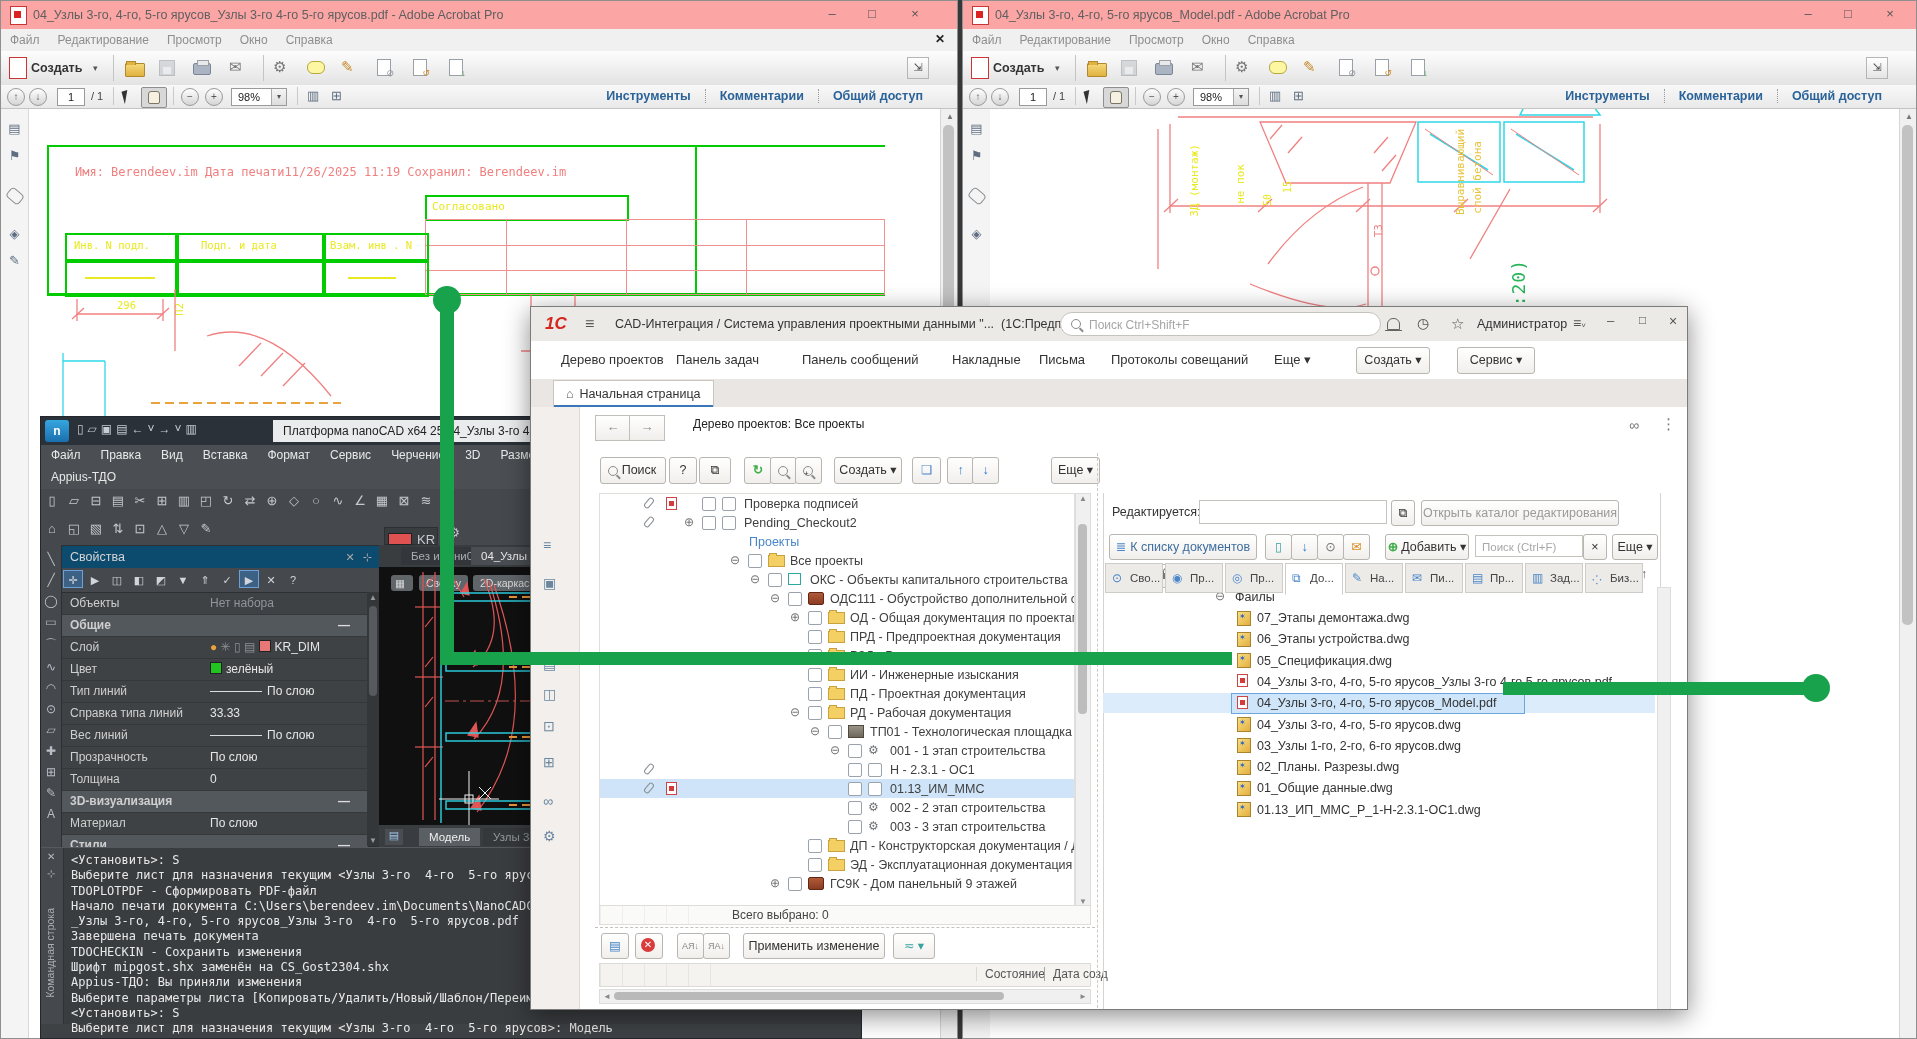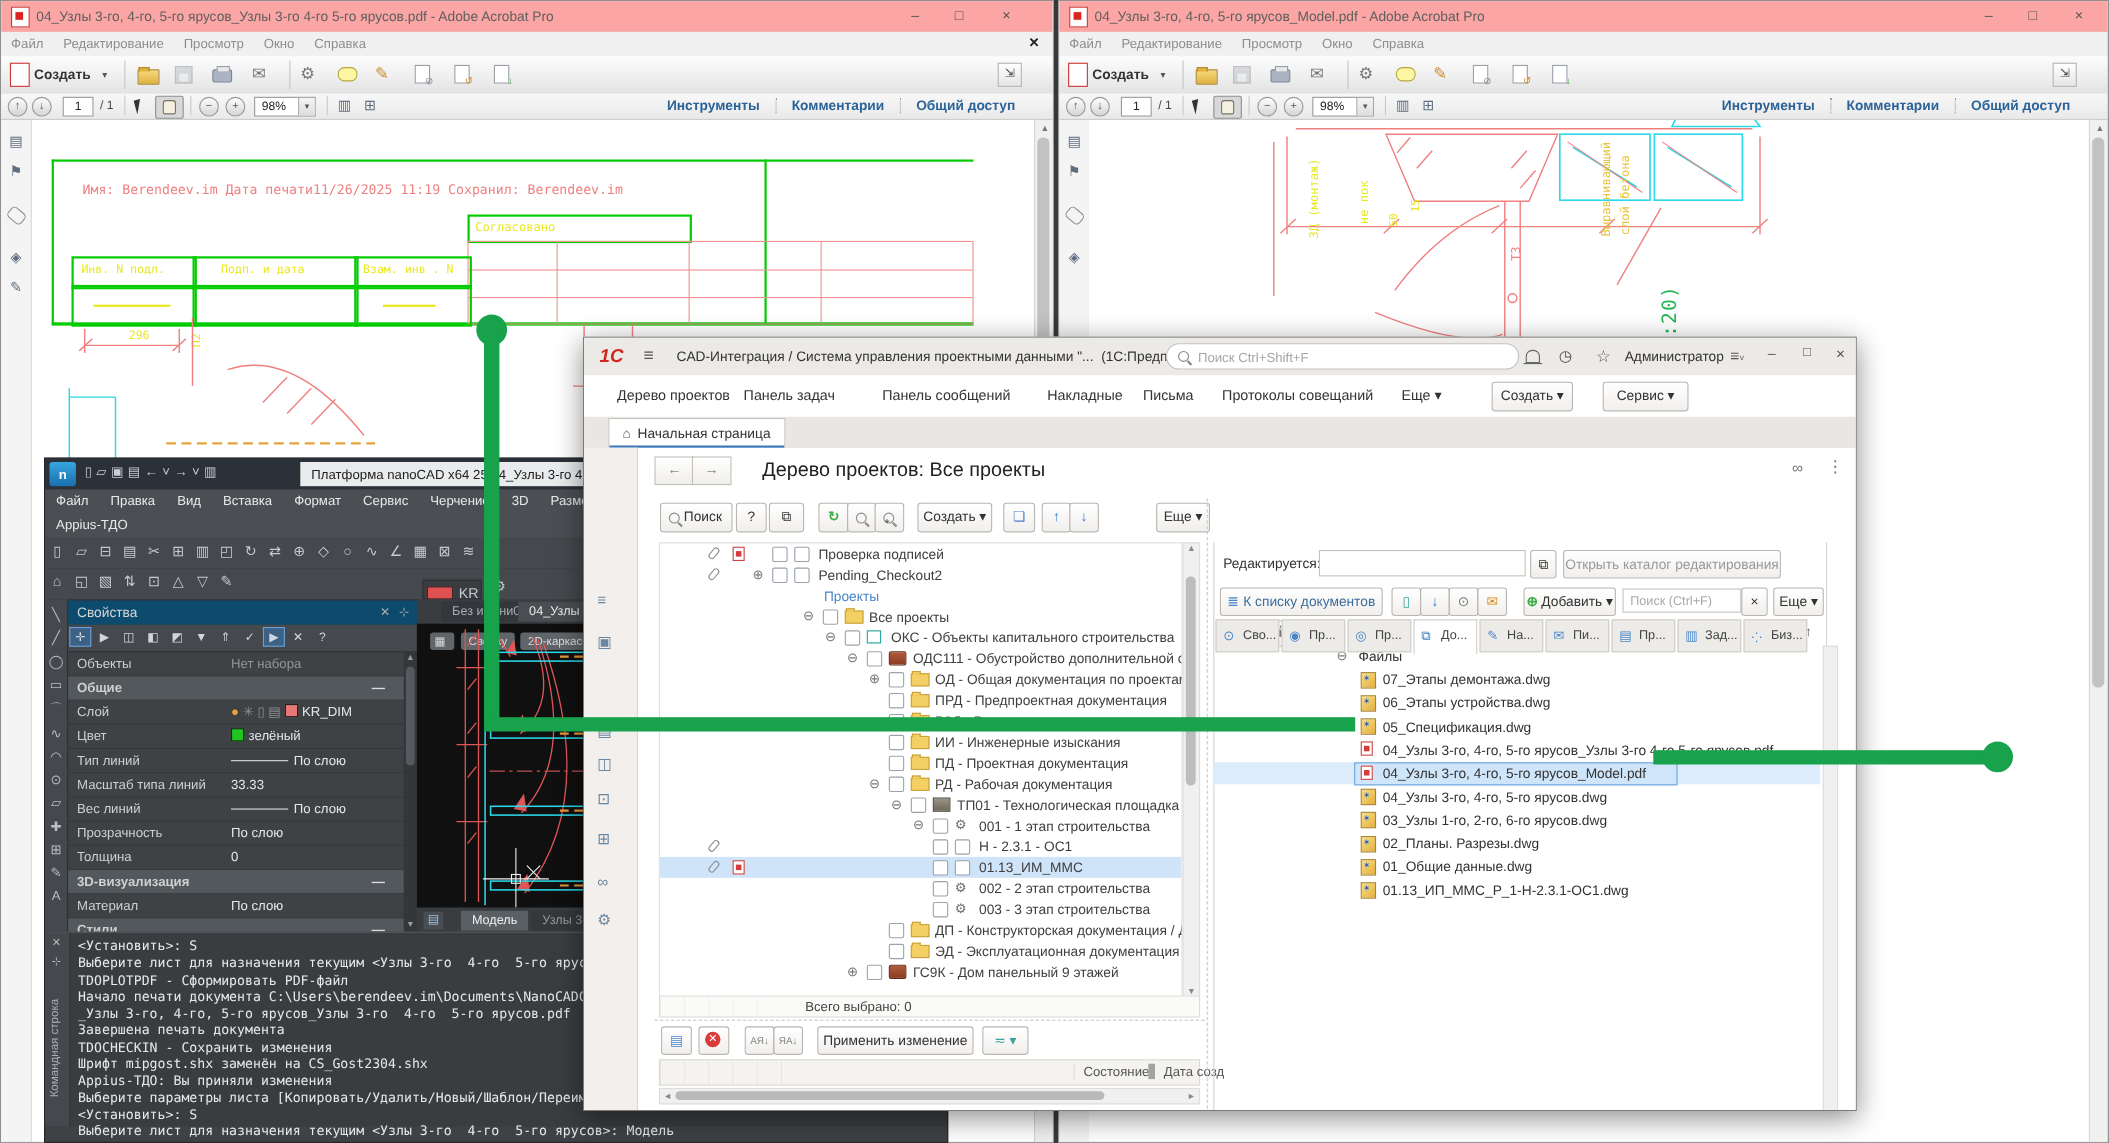--- a/index.html
+++ b/index.html
@@ -439,21 +439,21 @@
         </div>
         <div class="prow">
           <span class="pl">Цвет</span>
           <span class="pv"><span class="swatch" style="background: rgb(33, 196, 33);"></span>зелёный</span>
         </div>
         <div class="prow">
           <span class="pl">Тип линий</span>
           <span class="pv"><span class="lline"></span>По слою</span>
         </div>
         <div class="prow">
-          <span class="pl">Масштаб типа линий</span>
+          <span class="pl">Справка типа линий</span>
           <span class="pv">33.33</span>
         </div>
         <div class="prow">
           <span class="pl">Вес линий</span>
           <span class="pv"><span class="lline"></span>По слою</span>
         </div>
         <div class="prow">
           <span class="pl">Прозрачность</span>
           <span class="pv">По слою</span>
         </div>
@@ -601,21 +601,21 @@
         <span style="top: 249px;">▤</span>
         <span style="top: 279px;">◫</span>
         <span style="top: 311px;">⊡</span>
         <span style="top: 347px;">⊞</span>
         <span style="top: 386px;">∞</span>
         <span style="top: 421px;">⚙</span>
       </div>
 
     <span class="navb" style="left:64px;top:8px;">←</span>
     <span class="navb" style="left:98px;top:8px;">→</span>
-    <span class="abs nw" style="left:162px;top:10px;font-size:18px;color:#222;">Дерево проектов: Все проекты</span>
+    <span class="abs nw" style="left:162px;top:10px;font-size:12px;color:#222;">Дерево проектов: Все проекты</span>
     <span class="abs" style="left:1098px;top:10px;font-size:14px;color:#777;">∞</span>
     <span class="abs" style="left:1130px;top:8px;font-size:15px;color:#777;">⋮</span>
 
     <span class="b1c" style="left:69px;top:50px;width:64px;height:25px;line-height:25px;"><span class="lens" style="left:7px;top:8px;"></span><span style="margin-left:12px;">Поиск</span></span>
     <span class="b1c" style="left:138px;top:50px;width:26px;height:25px;line-height:25px;">?</span>
     <span class="b1c" style="left:168px;top:50px;width:30px;height:25px;line-height:25px;">⧉</span>
     <span class="b1c" style="left:213px;top:50px;width:26px;height:25px;line-height:25px;color:#3fae49;font-weight:bold;">↻</span>
     <span class="b1c" style="left:239px;top:50px;width:25px;height:25px;line-height:25px;">
         <span class="lens" style="left:7px;top:8px;"></span>
       </span>
@@ -763,21 +763,21 @@
     <span class="b1c" style="left:104px;top:526px;width:26px;height:24px;line-height:24px;">
         <span class="abs" style="left:5px;top:4px;width:14px;height:14px;background:#d93b3b;border-radius:50%;color:#fff;font-size:10px;line-height:14px;text-align:center;">✕</span>
       </span>
     <span class="b1c" style="left:146px;top:526px;width:25px;height:24px;line-height:24px;font-size:9px;color:#888;">АЯ↓</span>
     <span class="b1c" style="left:172px;top:526px;width:25px;height:24px;line-height:24px;font-size:9px;color:#888;">ЯА↓</span>
     <span class="b1c" style="left:212px;top:526px;width:140px;height:24px;line-height:24px;">Применить изменение</span>
     <span class="b1c" style="left:362px;top:526px;width:40px;height:24px;line-height:24px;color:#3aa3a0;">≂ ▾</span>
     <div class="abs" style="left:68px;top:556px;width:490px;height:22px;background:#f5f3f0;border:1px solid #ddd9d5;font-size:12px;color:#555;">
       <span class="abs" style="left:0;top:0;width:132px;height:100%;background:linear-gradient(90deg,#e7e4e1 1px,transparent 1px);background-size:22px 100%;"></span>
       <span class="abs" style="left:376px;top:3px;border-left:1px solid #ddd9d5;padding-left:8px;">Состояние</span>
-      <span class="abs nw" style="left:444px;top:3px;border-left:6px solid #a3a3a3;padding-left:8px;">Дата созд</span>
+      <span class="abs nw" style="left:444px;top:3px;border-left:1px solid #a3a3a3;padding-left:8px;">Дата созд</span>
     </div>
     <div class="hscroll" style="left:68px;top:582px;width:490px;">
       <span class="abs" style="left:3px;top:2px;font-size:8px;color:#888;">◄</span>
       <div class="hthumb" style="left:14px;width:390px;"></div>
       <span class="abs" style="right:3px;top:2px;font-size:8px;color:#888;">►</span>
     </div>
 
     <div class="abs" style="left:566px;top:46px;height:600px;border-left:1px dashed #ccc8c4;"></div>
 
     <div id="rtabs"></div>

